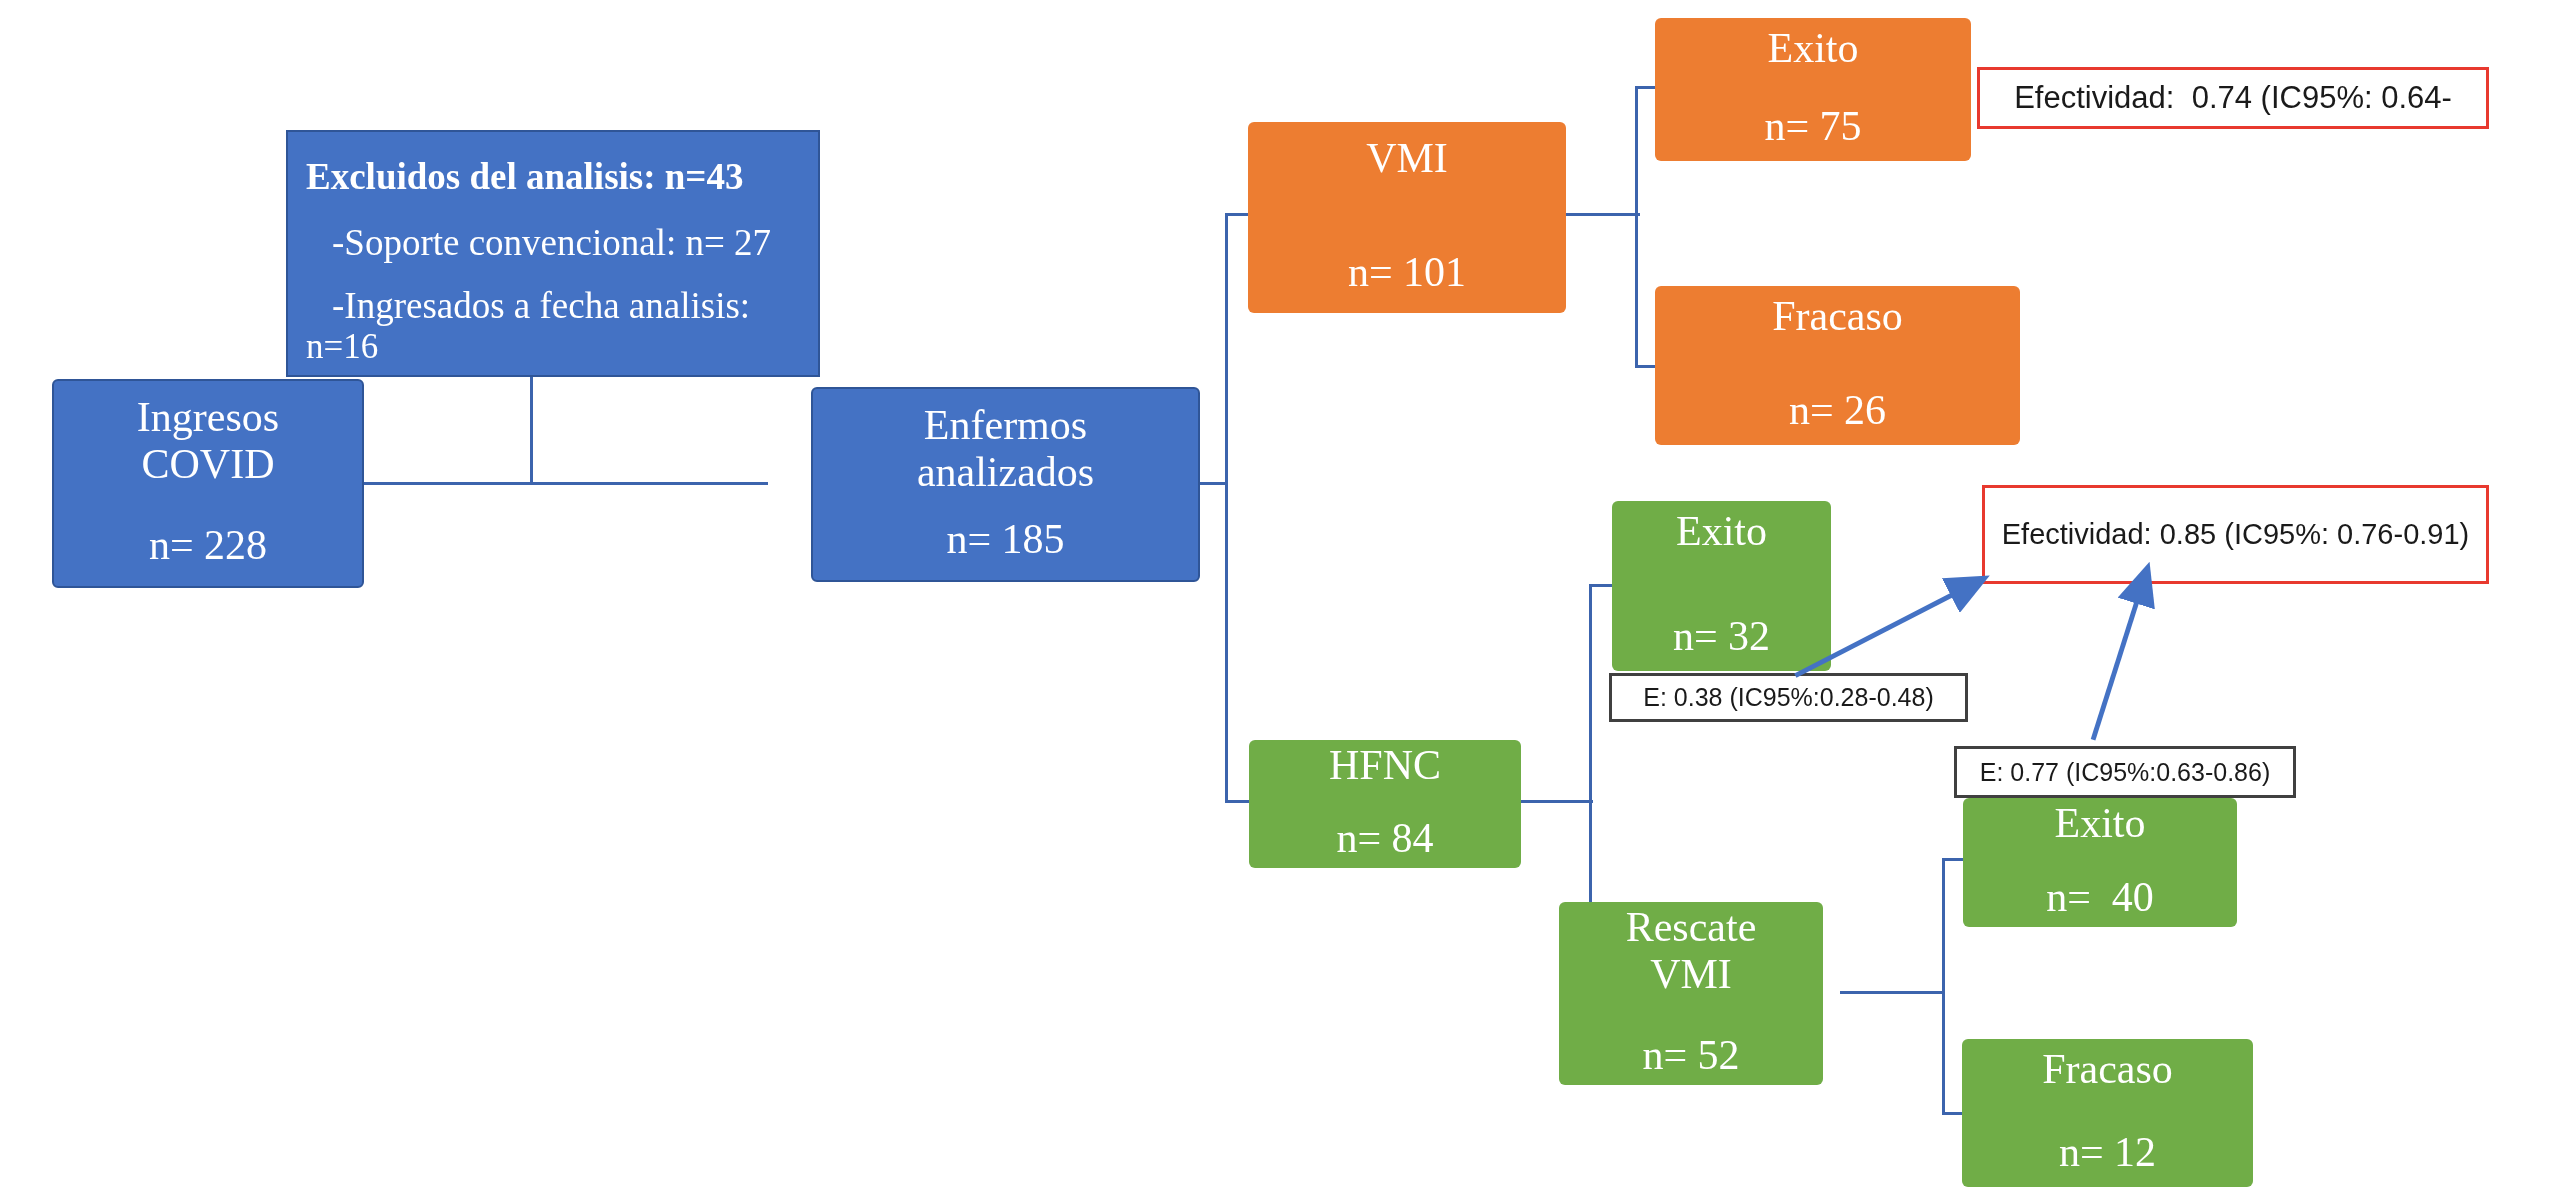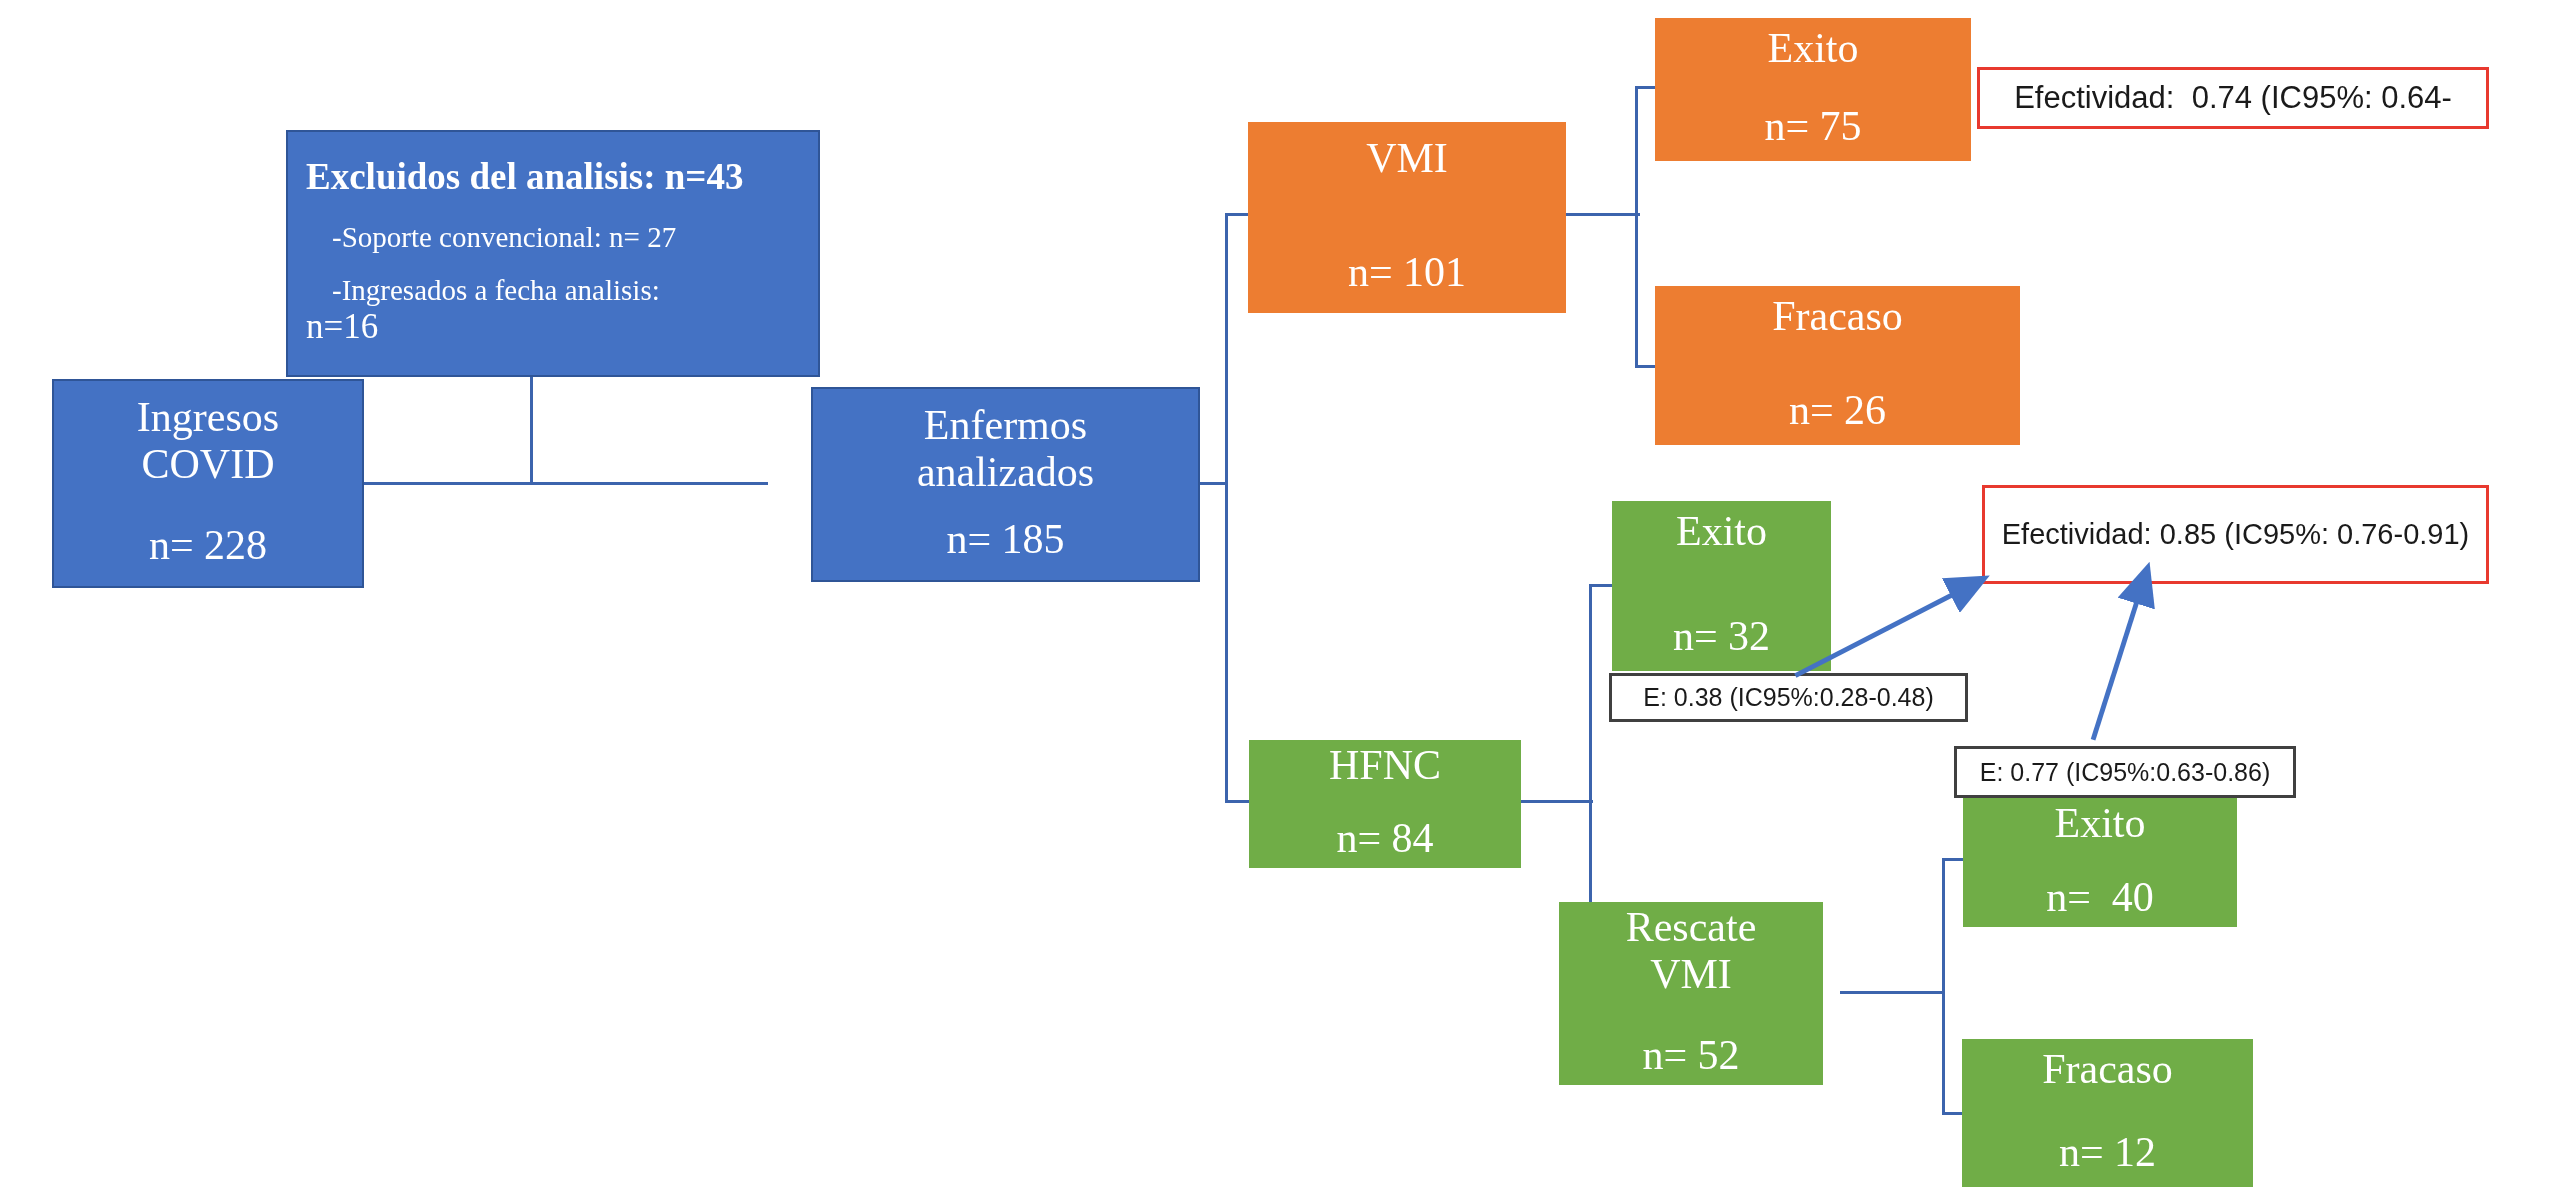--- a/index.html
+++ b/index.html
@@ -11,39 +11,40 @@
   }
   html,body{margin:0;padding:0;background:#FFFFFF;}
   #canvas{
     position:relative; width:2576px; height:1194px; background:#FFFFFF;
     font-family:"Liberation Serif","DejaVu Serif",serif; overflow:hidden;
   }
   .node{
     position:absolute; display:flex; flex-direction:column; align-items:center;
     justify-content:space-between; text-align:center; color:var(--text-on-box);
     box-sizing:border-box;
+    border-radius:6px;
   }
   .node .title{display:flex; flex-direction:column; align-items:center; line-height:1.12;}
   .node .tl{display:block; white-space:pre;}
   .node .nval{display:block; white-space:pre; line-height:1.1;}
   .blue{background:var(--box-blue); border:2.4px solid var(--box-blue-border);margin-left:44px;}
   .orange{background:var(--box-orange); border:none;}
   .green{background:var(--box-green); border:none;}
   .fs-big{font-size:42px;}
   .pad-a{padding:13px 4.9px 18px;}
   .pad-b{padding:6.5px 4.9px 11.4px;}
   .pad-c{padding:1.6px 3.2px 6.5px;}
   
   .excl{
     position:absolute; box-sizing:border-box; background:var(--box-blue);
     border:2.4px solid var(--box-blue-border); color:var(--text-on-box);
     text-align:left; padding:23px 14.6px 14.6px 18px;
   }
   .excl-head{font-weight:bold; font-size:37px; margin-bottom:23px; white-space:pre;}
-  .excl-item{font-size:29px; padding-left:26px; margin-bottom:19.5px; white-space:pre;}
+  .excl-item{font-size:37px; padding-left:26px; margin-bottom:19.5px; white-space:pre;}
   .excl-tail{font-size:35px; padding-left:0; white-space:pre;}
   
   .ann{
     position:absolute; box-sizing:border-box; background:#FFFFFF;
     font-family:"Liberation Sans","DejaVu Sans",sans-serif;
     color:var(--text-on-annotation); display:flex; align-items:center; justify-content:center;
     white-space:pre; text-align:center;
   }
   .ann.red{border:3.2px solid var(--annotation-red-border);}
   .ann.dark{border:3.2px solid var(--annotation-dark-border);}

